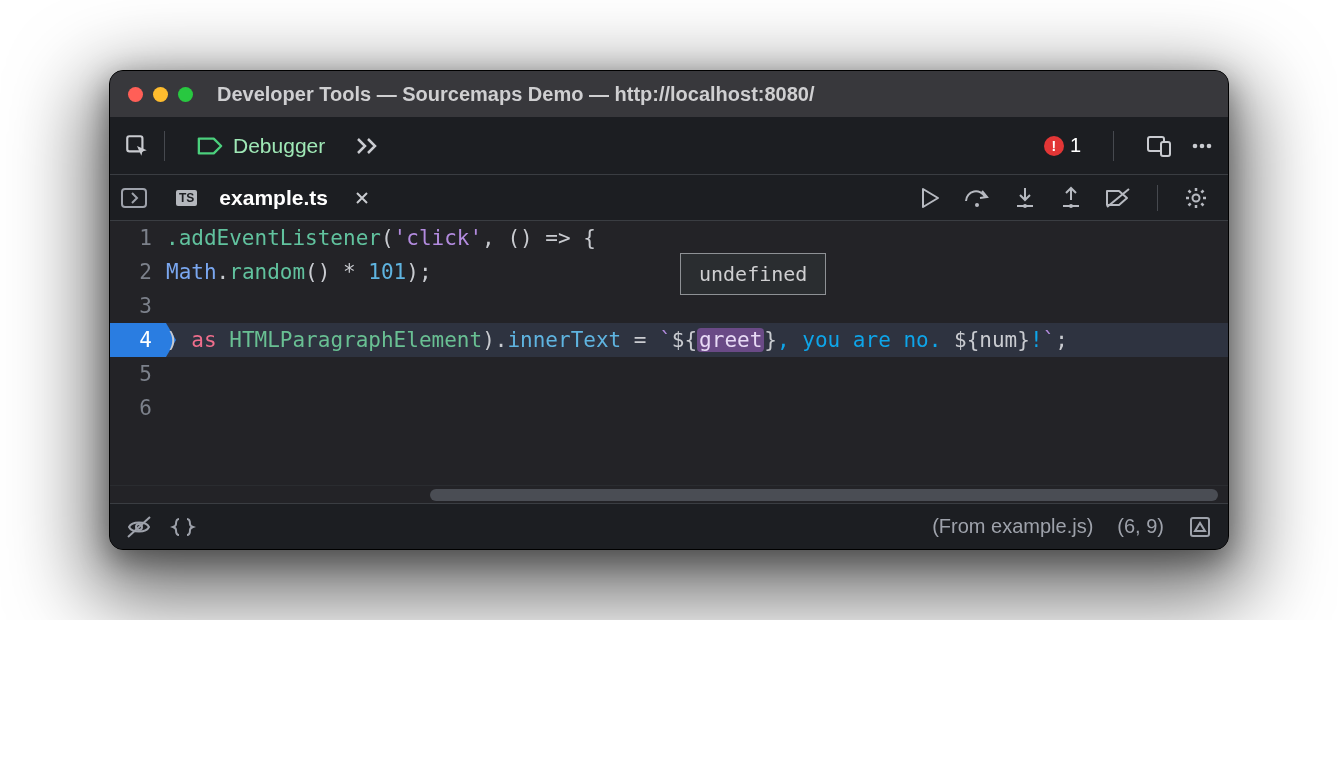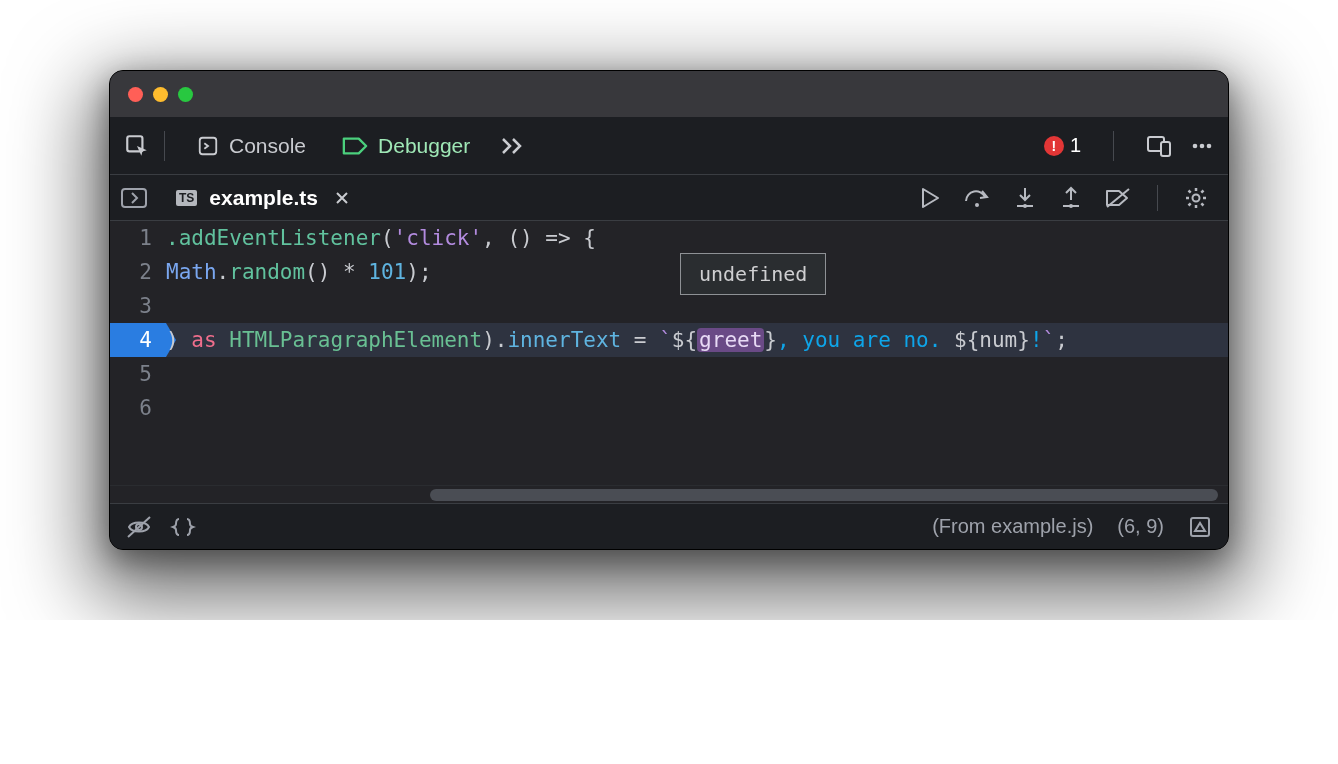--- a/index.html
+++ b/index.html
@@ -76,21 +76,21 @@
     height: 46px;
     background: #1c1e22;
     border-bottom: 1px solid #3a3d42;
     display: flex;
     align-items: center;
     padding: 0 10px 0 10px;
     gap: 10px;
   }
   .sidebar-toggle { color:#8f939c; margin-right:4px; }
   .filetab {
-    display:flex; align-items:center; gap:12px;
+    display:flex; align-items:center; gap:22px;
     padding: 0 14px; height:100%;
     color:#fff; font-size:21px; font-weight:600;
   }
   .ts-badge {
     background:#b4b7bd; color:#1c1e22; font-size:12px; font-weight:800;
     padding:1px 3px; border-radius:2px;
   }
   .close-x { color:#b9bcc2; font-size:18px; margin-left:4px; }
   .dbg-controls { margin-left:auto; display:flex; align-items:center; gap:22px; padding-right:10px; }
   .dbg-controls .ctrl, .dbg-controls .sep { color:#9ea2ab; display:flex; align-items:center; }
@@ -167,40 +167,34 @@
 <body>
 
 <div class="window">
 
   <div class="titlebar">
     <div class="traffic">
       <div class="dot red"></div>
       <div class="dot yellow"></div>
       <div class="dot green"></div>
     </div>
+    <div class="title">Developer Tools — Sourcemaps Demo — http://localhost:8080/</div>
   </div>
 
   <div class="toolbar">
     <div class="toolbar-left">
       <div class="toolbar-btn">
         <svg width="26" height="26" viewBox="0 0 24 24" fill="none">
           <rect x="3" y="3" width="14" height="14" rx="2" stroke="#c9cbd0" stroke-width="2"></rect>
           <path d="M12 12 L21 16 L17 17 L16 21 Z" fill="#c9cbd0"></path>
         </svg>
       </div>
       <div class="toolbar-divider"></div>
 
 
-      <div class="tabbtn">
-        <svg width="22" height="22" viewBox="0 0 24 24" fill="none">
-          <rect x="3" y="3" width="18" height="18" rx="3" stroke="#c9cbd0" stroke-width="2"></rect>
-          <path d="M8 9 L12 12 L8 15" stroke="#c9cbd0" stroke-width="2" fill="none"></path>
-        </svg>
-        <span>Console</span>
-      </div>
 
       <div class="tabbtn active">
         <svg width="26" height="22" viewBox="0 0 28 22" fill="none">
           <path d="M2 3 L18 3 L26 11 L18 19 L2 19 Z" stroke="#4bd07d" stroke-width="2.5" fill="none" stroke-linejoin="round"></path>
         </svg>
         <span class="debugger-label">Debugger</span>
       </div>
 
       <div class="tabbtn" style="padding:0 12px;">
         <svg width="26" height="20" viewBox="0 0 26 20" fill="none">

